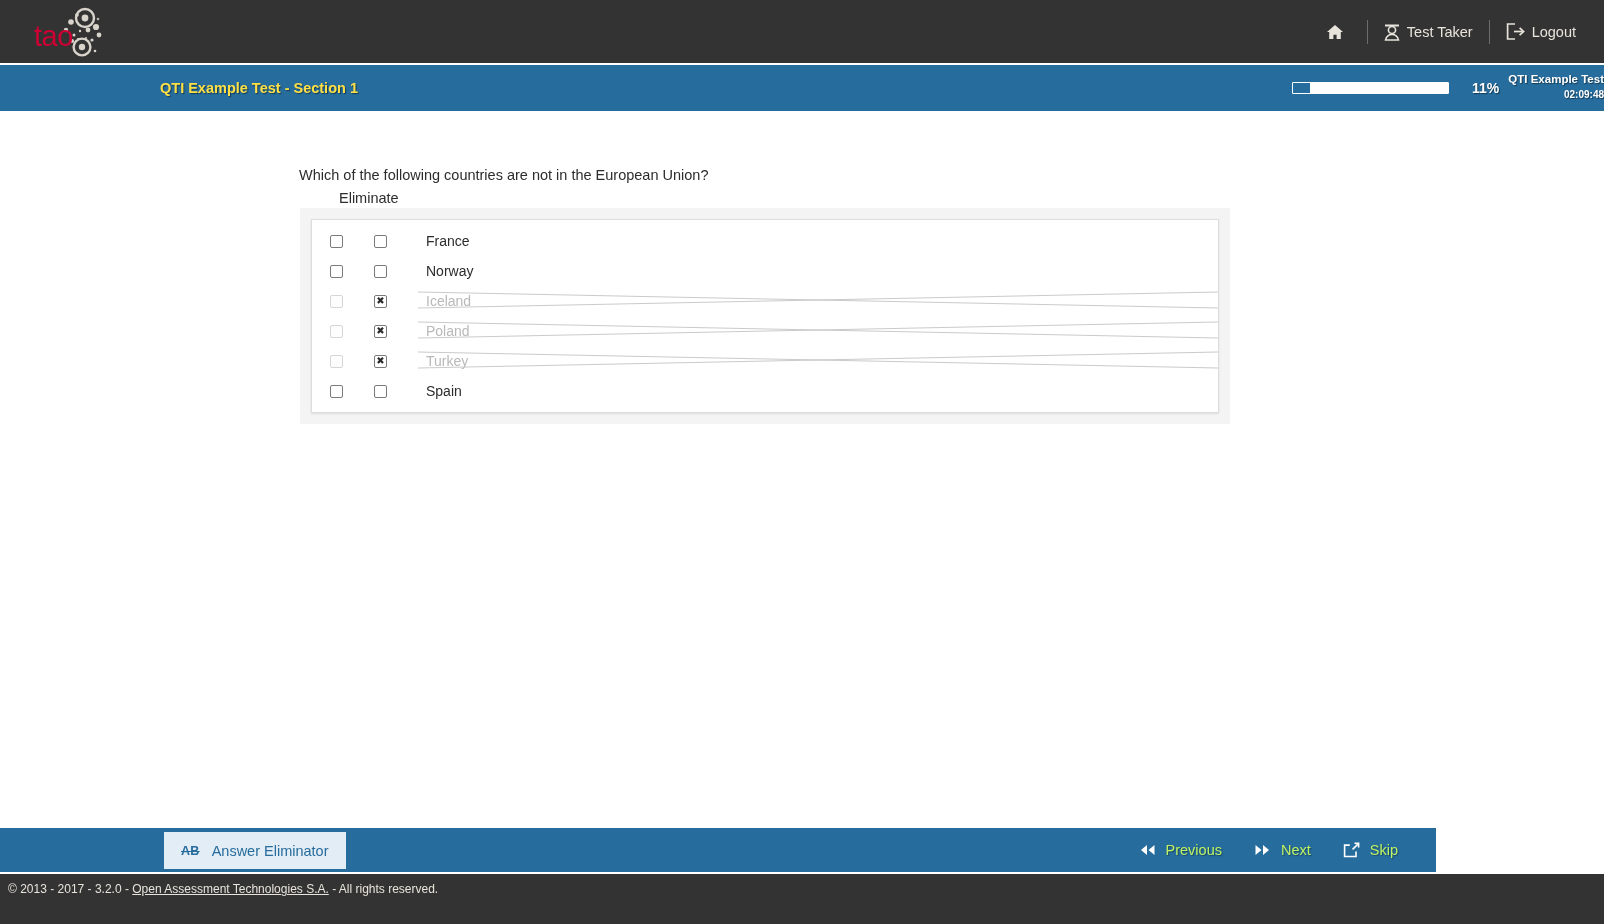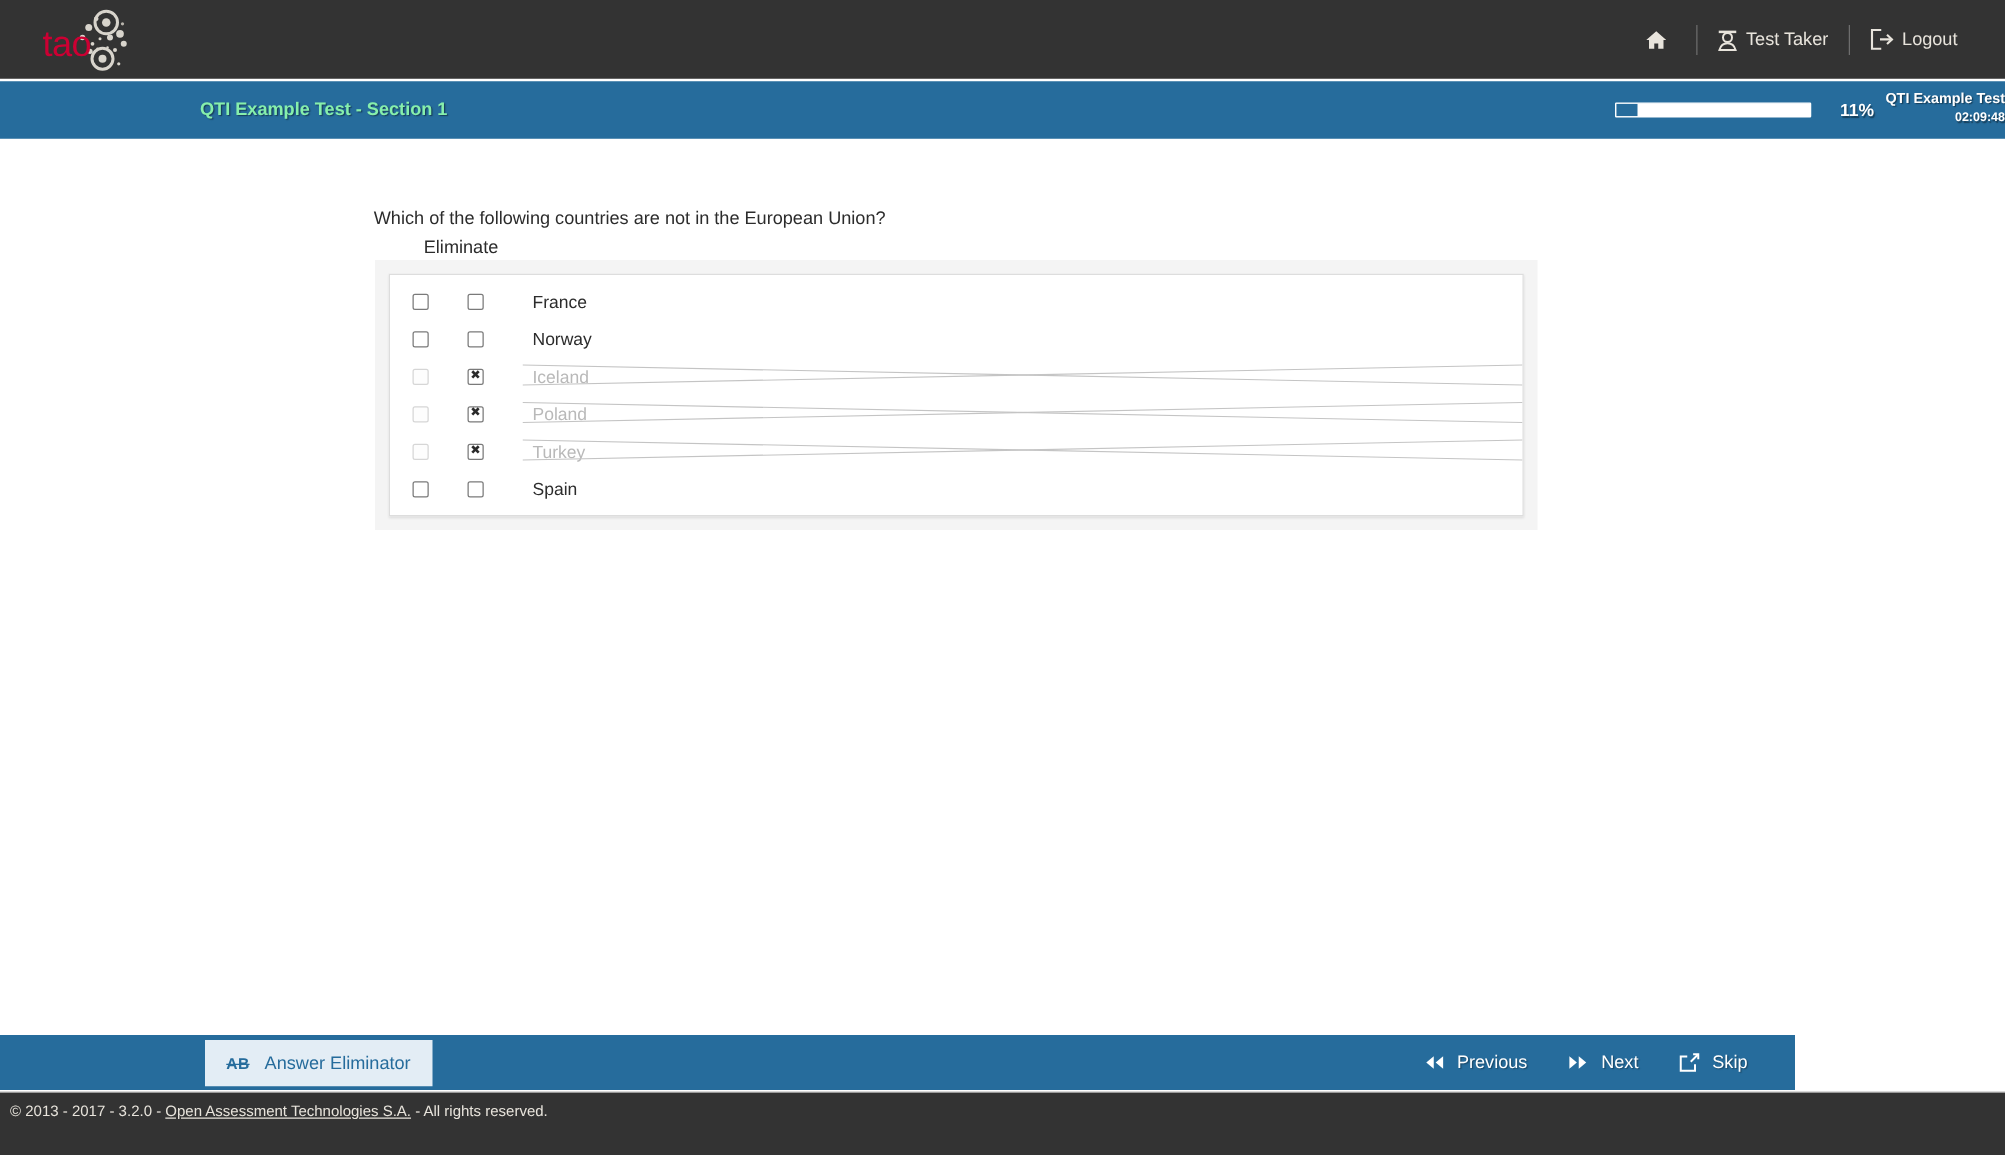--- a/index.html
+++ b/index.html
@@ -43,21 +43,21 @@
     line-height: 1;
   }
   .logo-dots {
     position: absolute;
     left: 0; top: 0;
     width: 100px;
     height: 52px;
   }
   .nav-right {
     position: absolute;
-    right: 22px;
+    right: 12px;
     top: 0;
     height: 63px;
     display: flex;
     align-items: center;
     gap: 0px;
   }
   .nav-item {
     display: flex;
     align-items: center;
     gap: 7px;
@@ -84,21 +84,21 @@
     background: #266c9c;
     border-top: 1px solid #ffffff;
   }
   .section-title {
     position: absolute;
     left: 160px;
     top: 0;
     height: 46px;
     display: flex;
     align-items: center;
-    color: #86efac;
+    color: #fde047;
     font-size: 14.5px;
     font-weight: bold;
     text-shadow: 1px 1px 1px rgba(0,0,0,0.45);
   }
   .timer-box {
     position: absolute;
     left: 0; top: 0;
     width: 1604px;
     height: 46px;
     display: flex;
@@ -305,21 +305,21 @@
     top: 0;
     height: 44px;
     display: flex;
     align-items: center;
     gap: 0;
   }
   .nav-btn {
     display: flex;
     align-items: center;
     gap: 10px;
-    color: #ffffff;
+    color: #bef264;
     font-size: 14.5px;
     padding: 0 16px;
     cursor: pointer;
     white-space: nowrap;
     text-shadow: 1px 1px 1px rgba(0,0,0,0.35);
   }
   .nav-btn svg { display: block; }
 
   
   .footer {

